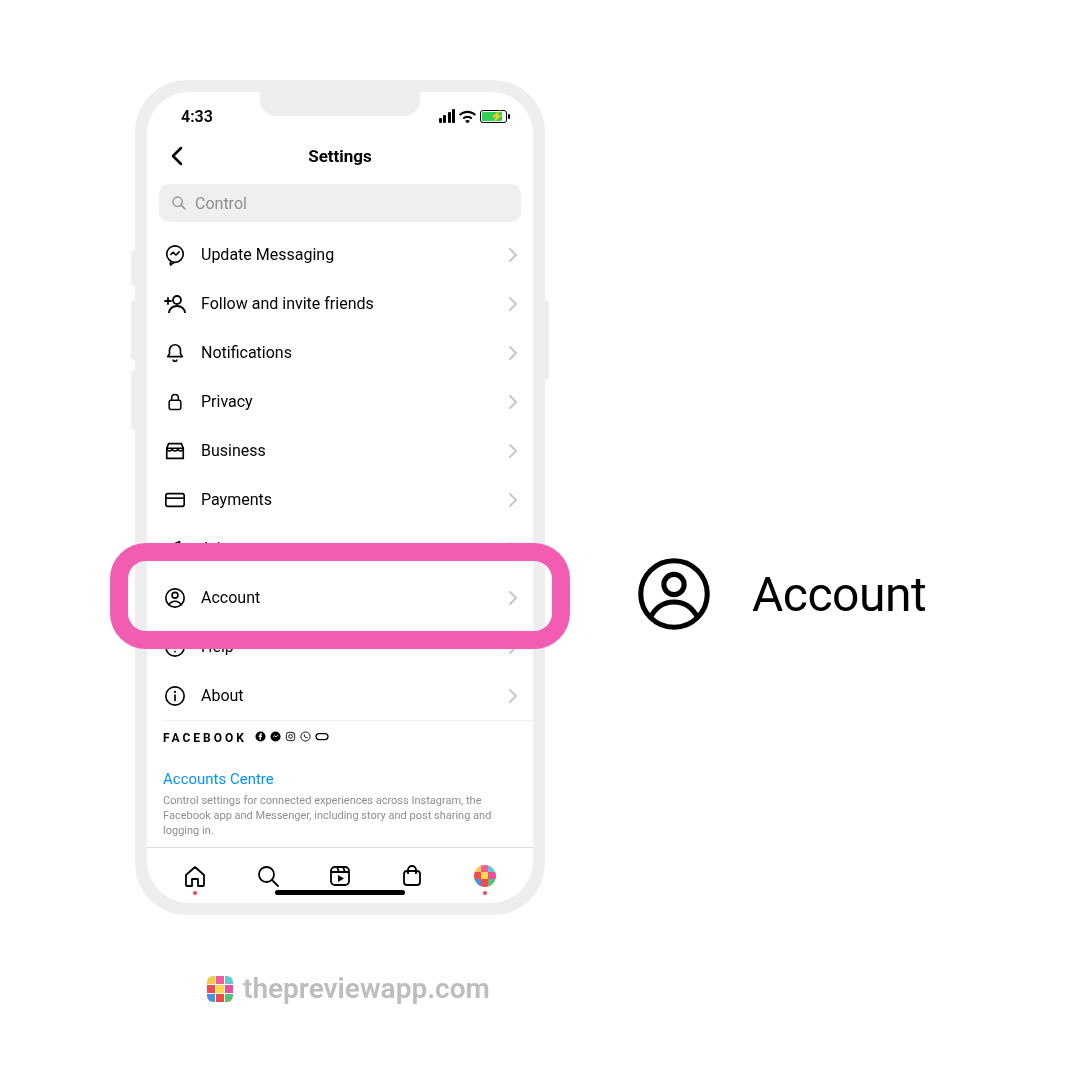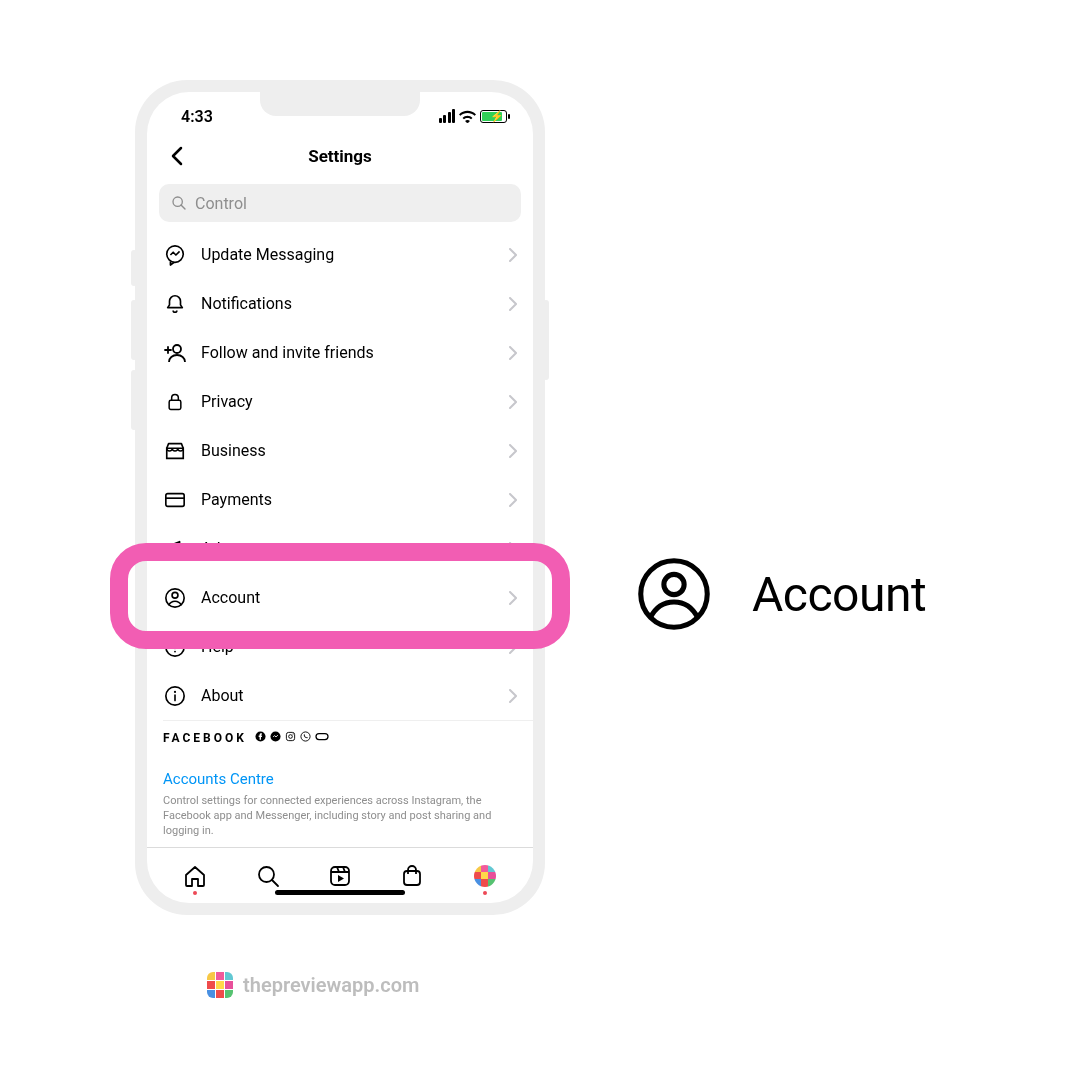--- a/index.html
+++ b/index.html
@@ -143,21 +143,21 @@
     left: 636px;
     top: 556px;
     display:flex; align-items:center; gap:40px;
   }
   .callout .big-icon { width:76px; height:76px; }
   .callout .big-label { font-size:48px; font-weight:400; letter-spacing:-0.5px; }
   .watermark {
     position:absolute;
     left: 207px; top: 972px;
     display:flex; align-items:center; gap:10px;
-    color:#bdbdbd; font-size:20px; font-weight:600;
+    color:#bdbdbd; font-size:28px; font-weight:600;
   }
   .preview-logo {
     width:26px; height:26px; position:relative;
     display:grid; grid-template-columns:repeat(3,1fr); grid-template-rows:repeat(3,1fr);
     gap:1px; border-radius:6px; overflow:hidden;
   }
   .preview-logo span { display:block; }
   .pl1{background:#f7c846}.pl2{background:#f15a9b}.pl3{background:#62c8d3}
   .pl4{background:#ef4b4b}.pl5{background:#ffd94a}.pl6{background:#e84f9a}
   .pl7{background:#4990e2}.pl8{background:#ef4b4b}.pl9{background:#56c271}
@@ -232,42 +232,42 @@
         <span class="label">Update Messaging</span>
         <span class="chev">
             <svg width="8" height="14" viewBox="0 0 8 14">
               <path d="M1 1 L7 7 L1 13" stroke="#c7c7cc" stroke-width="2" fill="none" stroke-linecap="round"></path>
             </svg>
           </span>
       </div>
 
       <div class="row">
         <span class="icon">
-          <svg width="22" height="22" viewBox="0 0 24 24">
-              <path d="M12 3a6 6 0 0 0-6 6v4l-2 3h16l-2-3V9a6 6 0 0 0-6-6z" stroke="#000" stroke-width="1.8" fill="none" stroke-linejoin="round"></path>
-              <path d="M10 19a2 2 0 0 0 4 0" stroke="#000" stroke-width="1.8" fill="none"></path>
-            </svg>
-        </span>
-        <span class="label">Notifications</span>
-        <span class="chev">
-            <svg width="8" height="14" viewBox="0 0 8 14">
-              <path d="M1 1 L7 7 L1 13" stroke="#c7c7cc" stroke-width="2" fill="none" stroke-linecap="round"></path>
-            </svg>
-          </span>
-      </div>
-
-      <div class="row">
-        <span class="icon">
           <svg width="24" height="22" viewBox="0 0 24 22">
               <circle cx="14" cy="7" r="4" stroke="#000" stroke-width="1.8" fill="none"></circle>
               <path d="M6 20c0-4 3.5-7 8-7s8 3 8 7" stroke="#000" stroke-width="1.8" fill="none"></path>
               <path d="M2 8h6M5 5v6" stroke="#000" stroke-width="1.8" stroke-linecap="round"></path>
             </svg>
         </span>
         <span class="label">Follow and invite friends</span>
+        <span class="chev">
+            <svg width="8" height="14" viewBox="0 0 8 14">
+              <path d="M1 1 L7 7 L1 13" stroke="#c7c7cc" stroke-width="2" fill="none" stroke-linecap="round"></path>
+            </svg>
+          </span>
+      </div>
+
+      <div class="row">
+        <span class="icon">
+          <svg width="22" height="22" viewBox="0 0 24 24">
+              <path d="M12 3a6 6 0 0 0-6 6v4l-2 3h16l-2-3V9a6 6 0 0 0-6-6z" stroke="#000" stroke-width="1.8" fill="none" stroke-linejoin="round"></path>
+              <path d="M10 19a2 2 0 0 0 4 0" stroke="#000" stroke-width="1.8" fill="none"></path>
+            </svg>
+        </span>
+        <span class="label">Notifications</span>
         <span class="chev">
             <svg width="8" height="14" viewBox="0 0 8 14">
               <path d="M1 1 L7 7 L1 13" stroke="#c7c7cc" stroke-width="2" fill="none" stroke-linecap="round"></path>
             </svg>
           </span>
       </div>
 
       <div class="row">
         <span class="icon">
           <svg width="20" height="22" viewBox="0 0 24 24">

